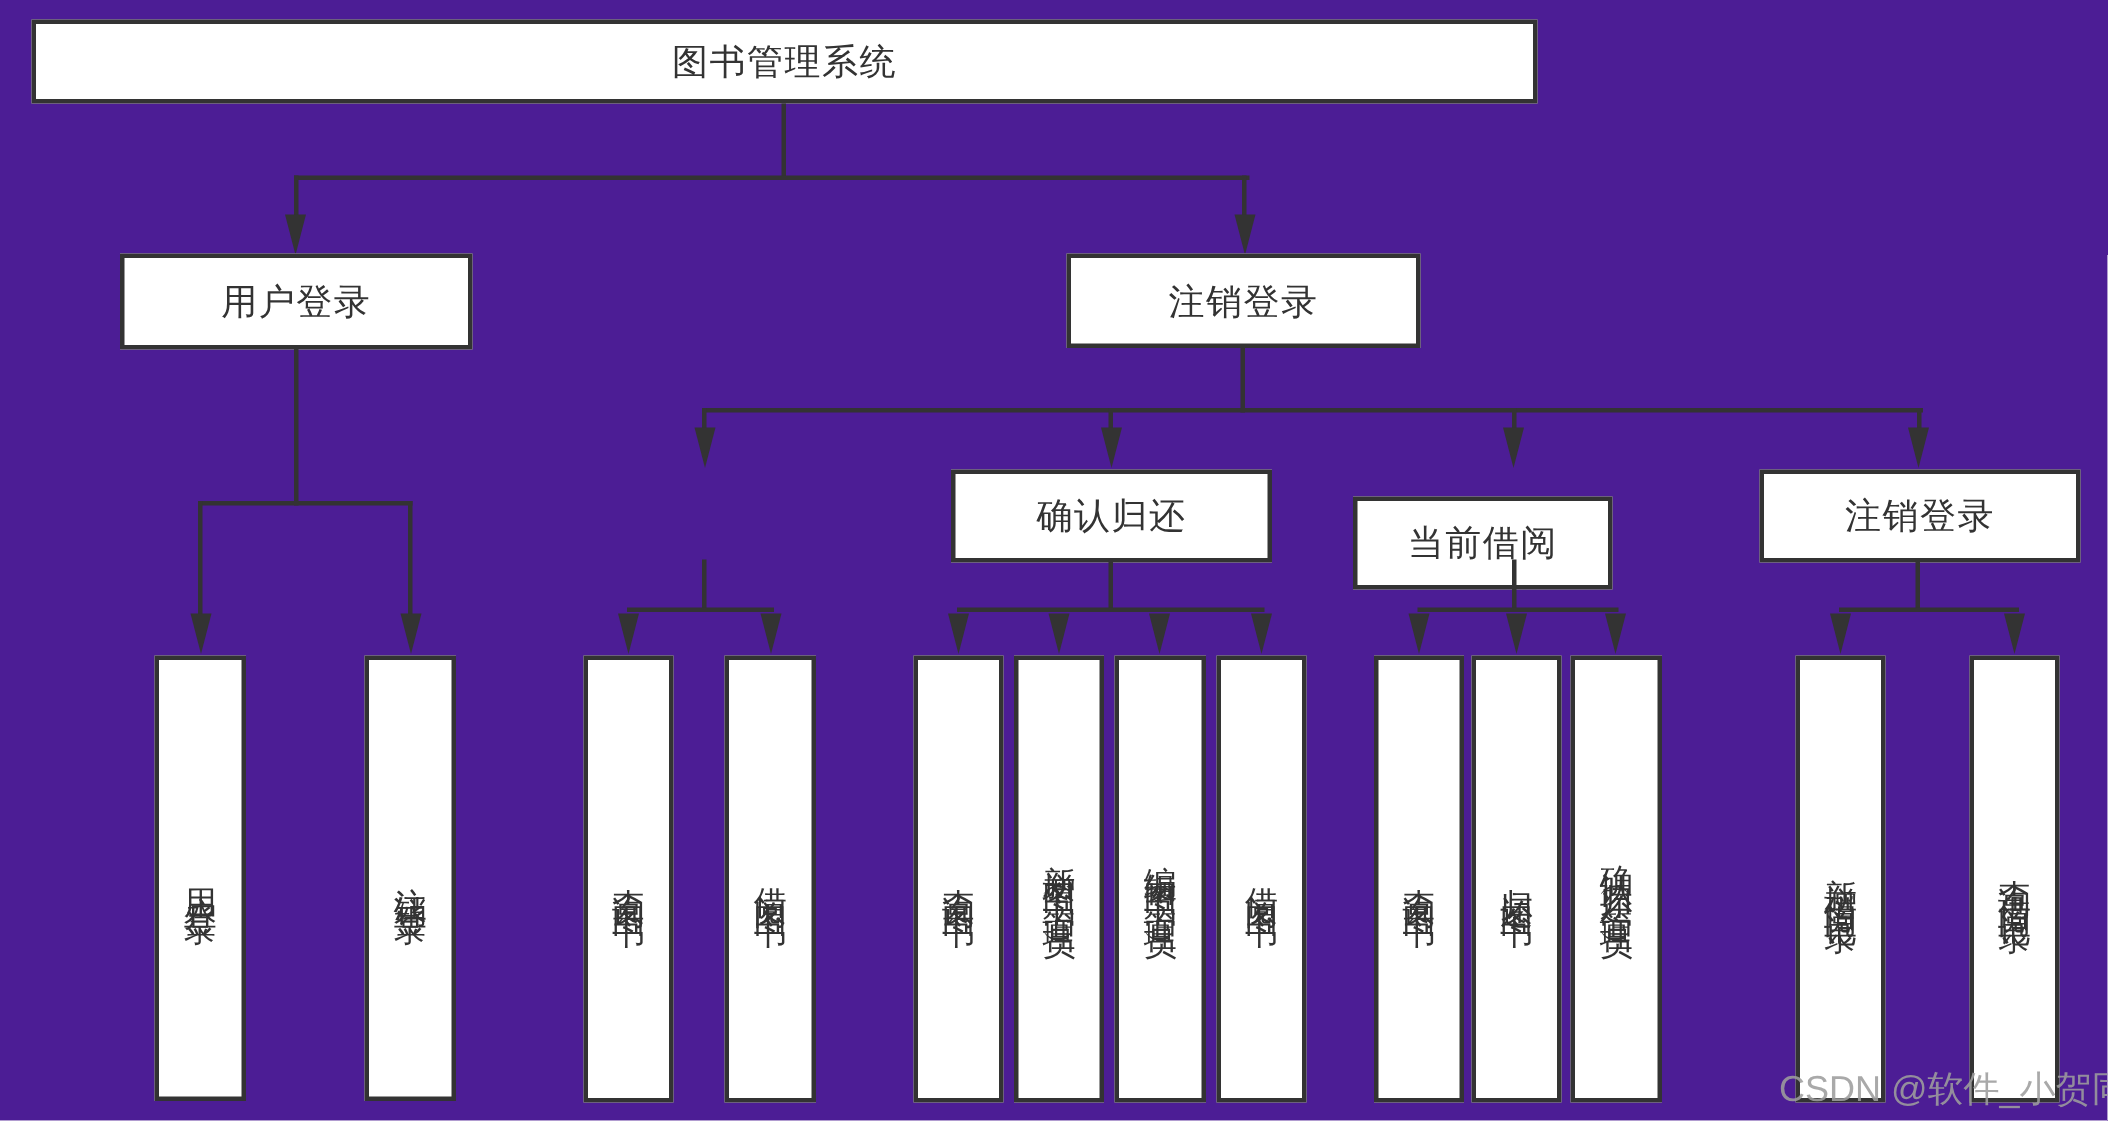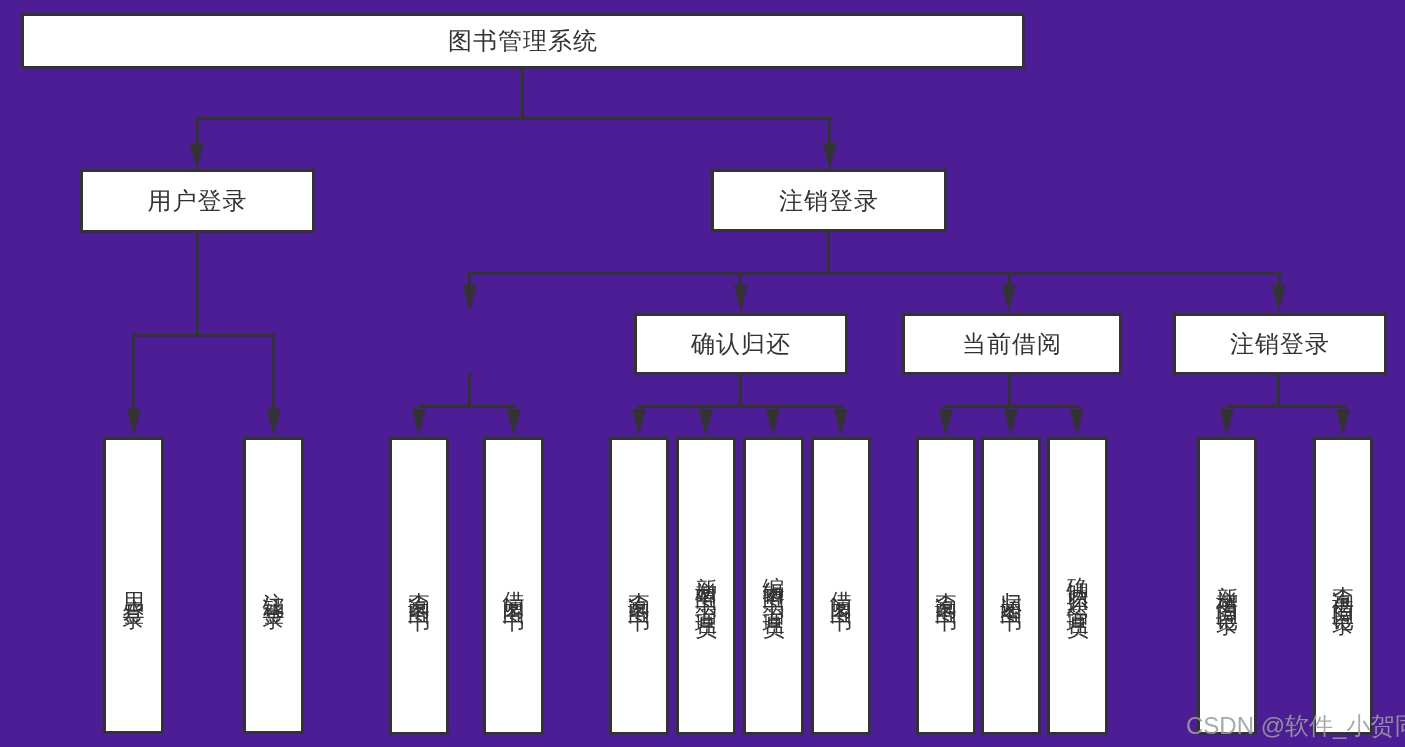--- a/index.html
+++ b/index.html
@@ -66,21 +66,21 @@
     <div class="ln" style="left:739px;top:272px;width:3px;height:16px"></div>
     <div class="ln" style="left:1008px;top:272px;width:3px;height:16px"></div>
     <div class="ln" style="left:1278px;top:272px;width:3px;height:16px"></div>
     <div class="arr" style="left:463px;top:285px"></div>
     <div class="arr" style="left:734px;top:285px"></div>
     <div class="arr" style="left:1002px;top:285px"></div>
     <div class="arr" style="left:1272px;top:285px"></div>
   </div>
 
   <div class="bx" style="left:634px;top:313px;width:214px;height:62px">确认归还</div>
-  <div class="bx" style="left:902px;top:313px;width:220px;height:62px">当前借阅</div>
+  <div class="bx" style="left:902px;top:331px;width:173px;height:62px">当前借阅</div>
   <div class="bx" style="left:1173px;top:313px;width:214px;height:62px">注销登录</div>
 
   <div>
     <div class="ln" style="left:468px;top:373px;width:3px;height:35px"></div>
     <div class="ln" style="left:418px;top:405px;width:98px;height:3px"></div>
     <div class="arr" style="left:412px;top:409px"></div>
     <div class="arr" style="left:507px;top:409px"></div>
   </div>
   <div>
     <div class="ln" style="left:739px;top:373px;width:3px;height:35px"></div>

